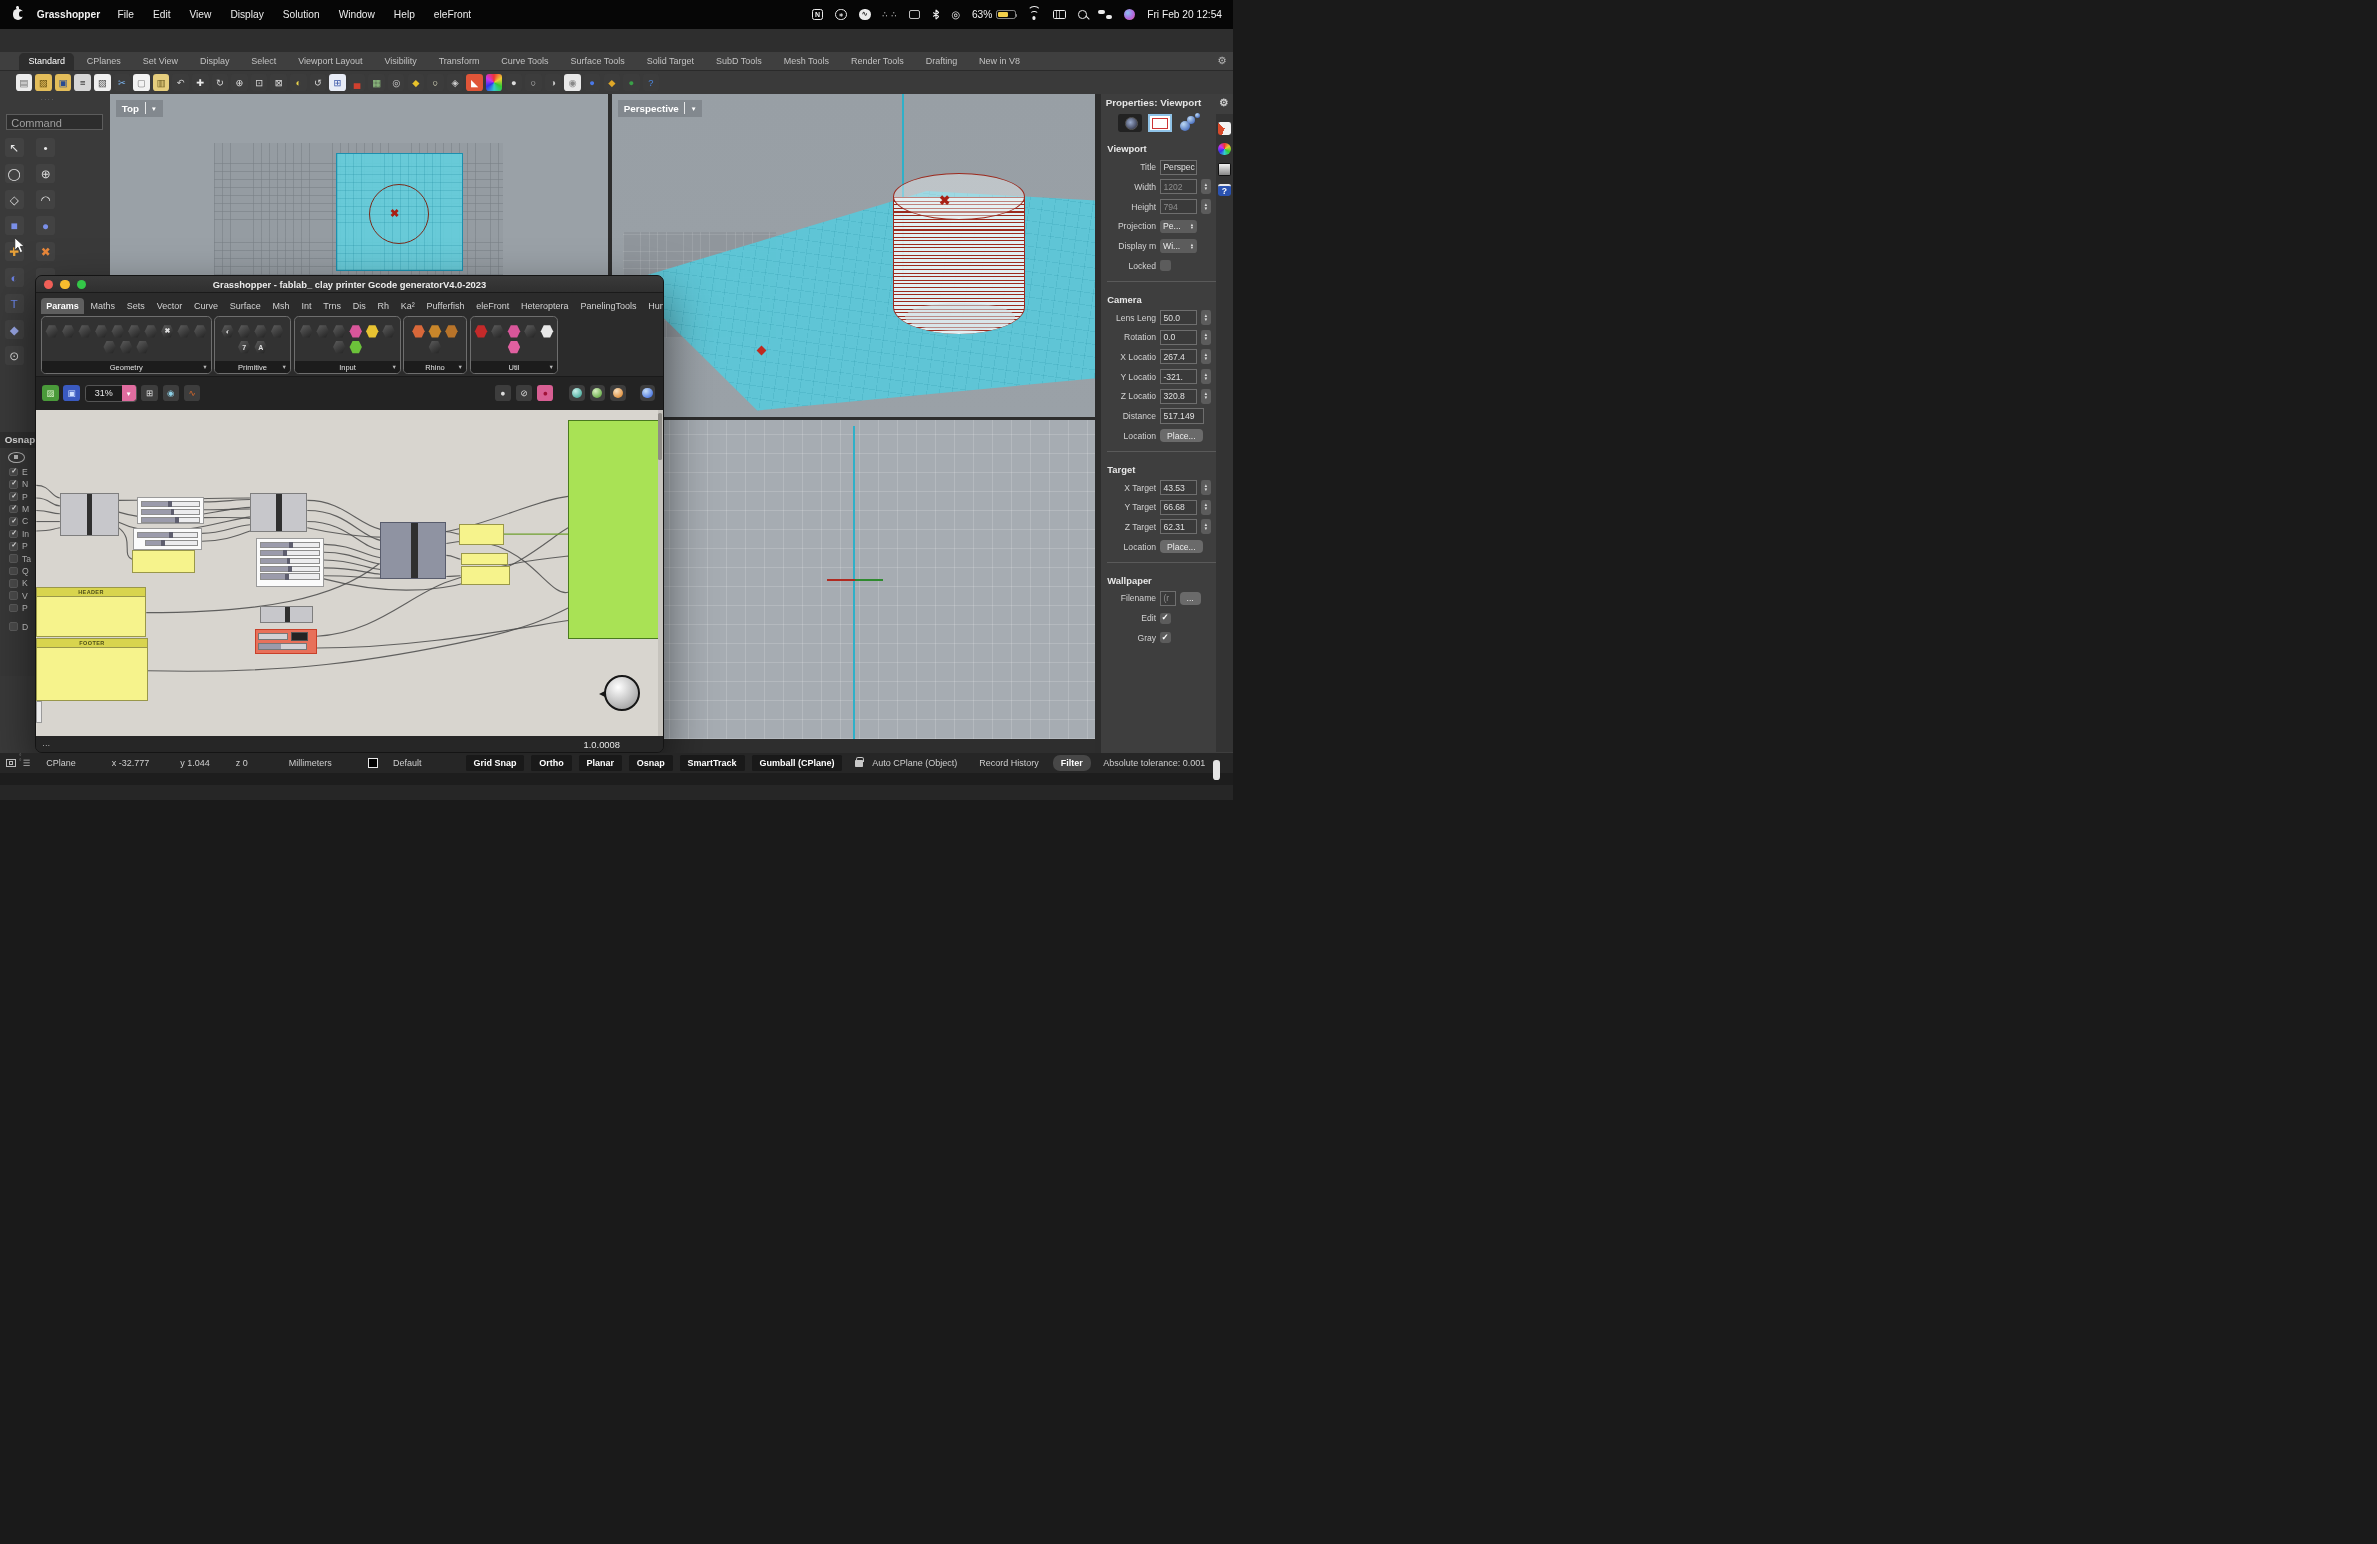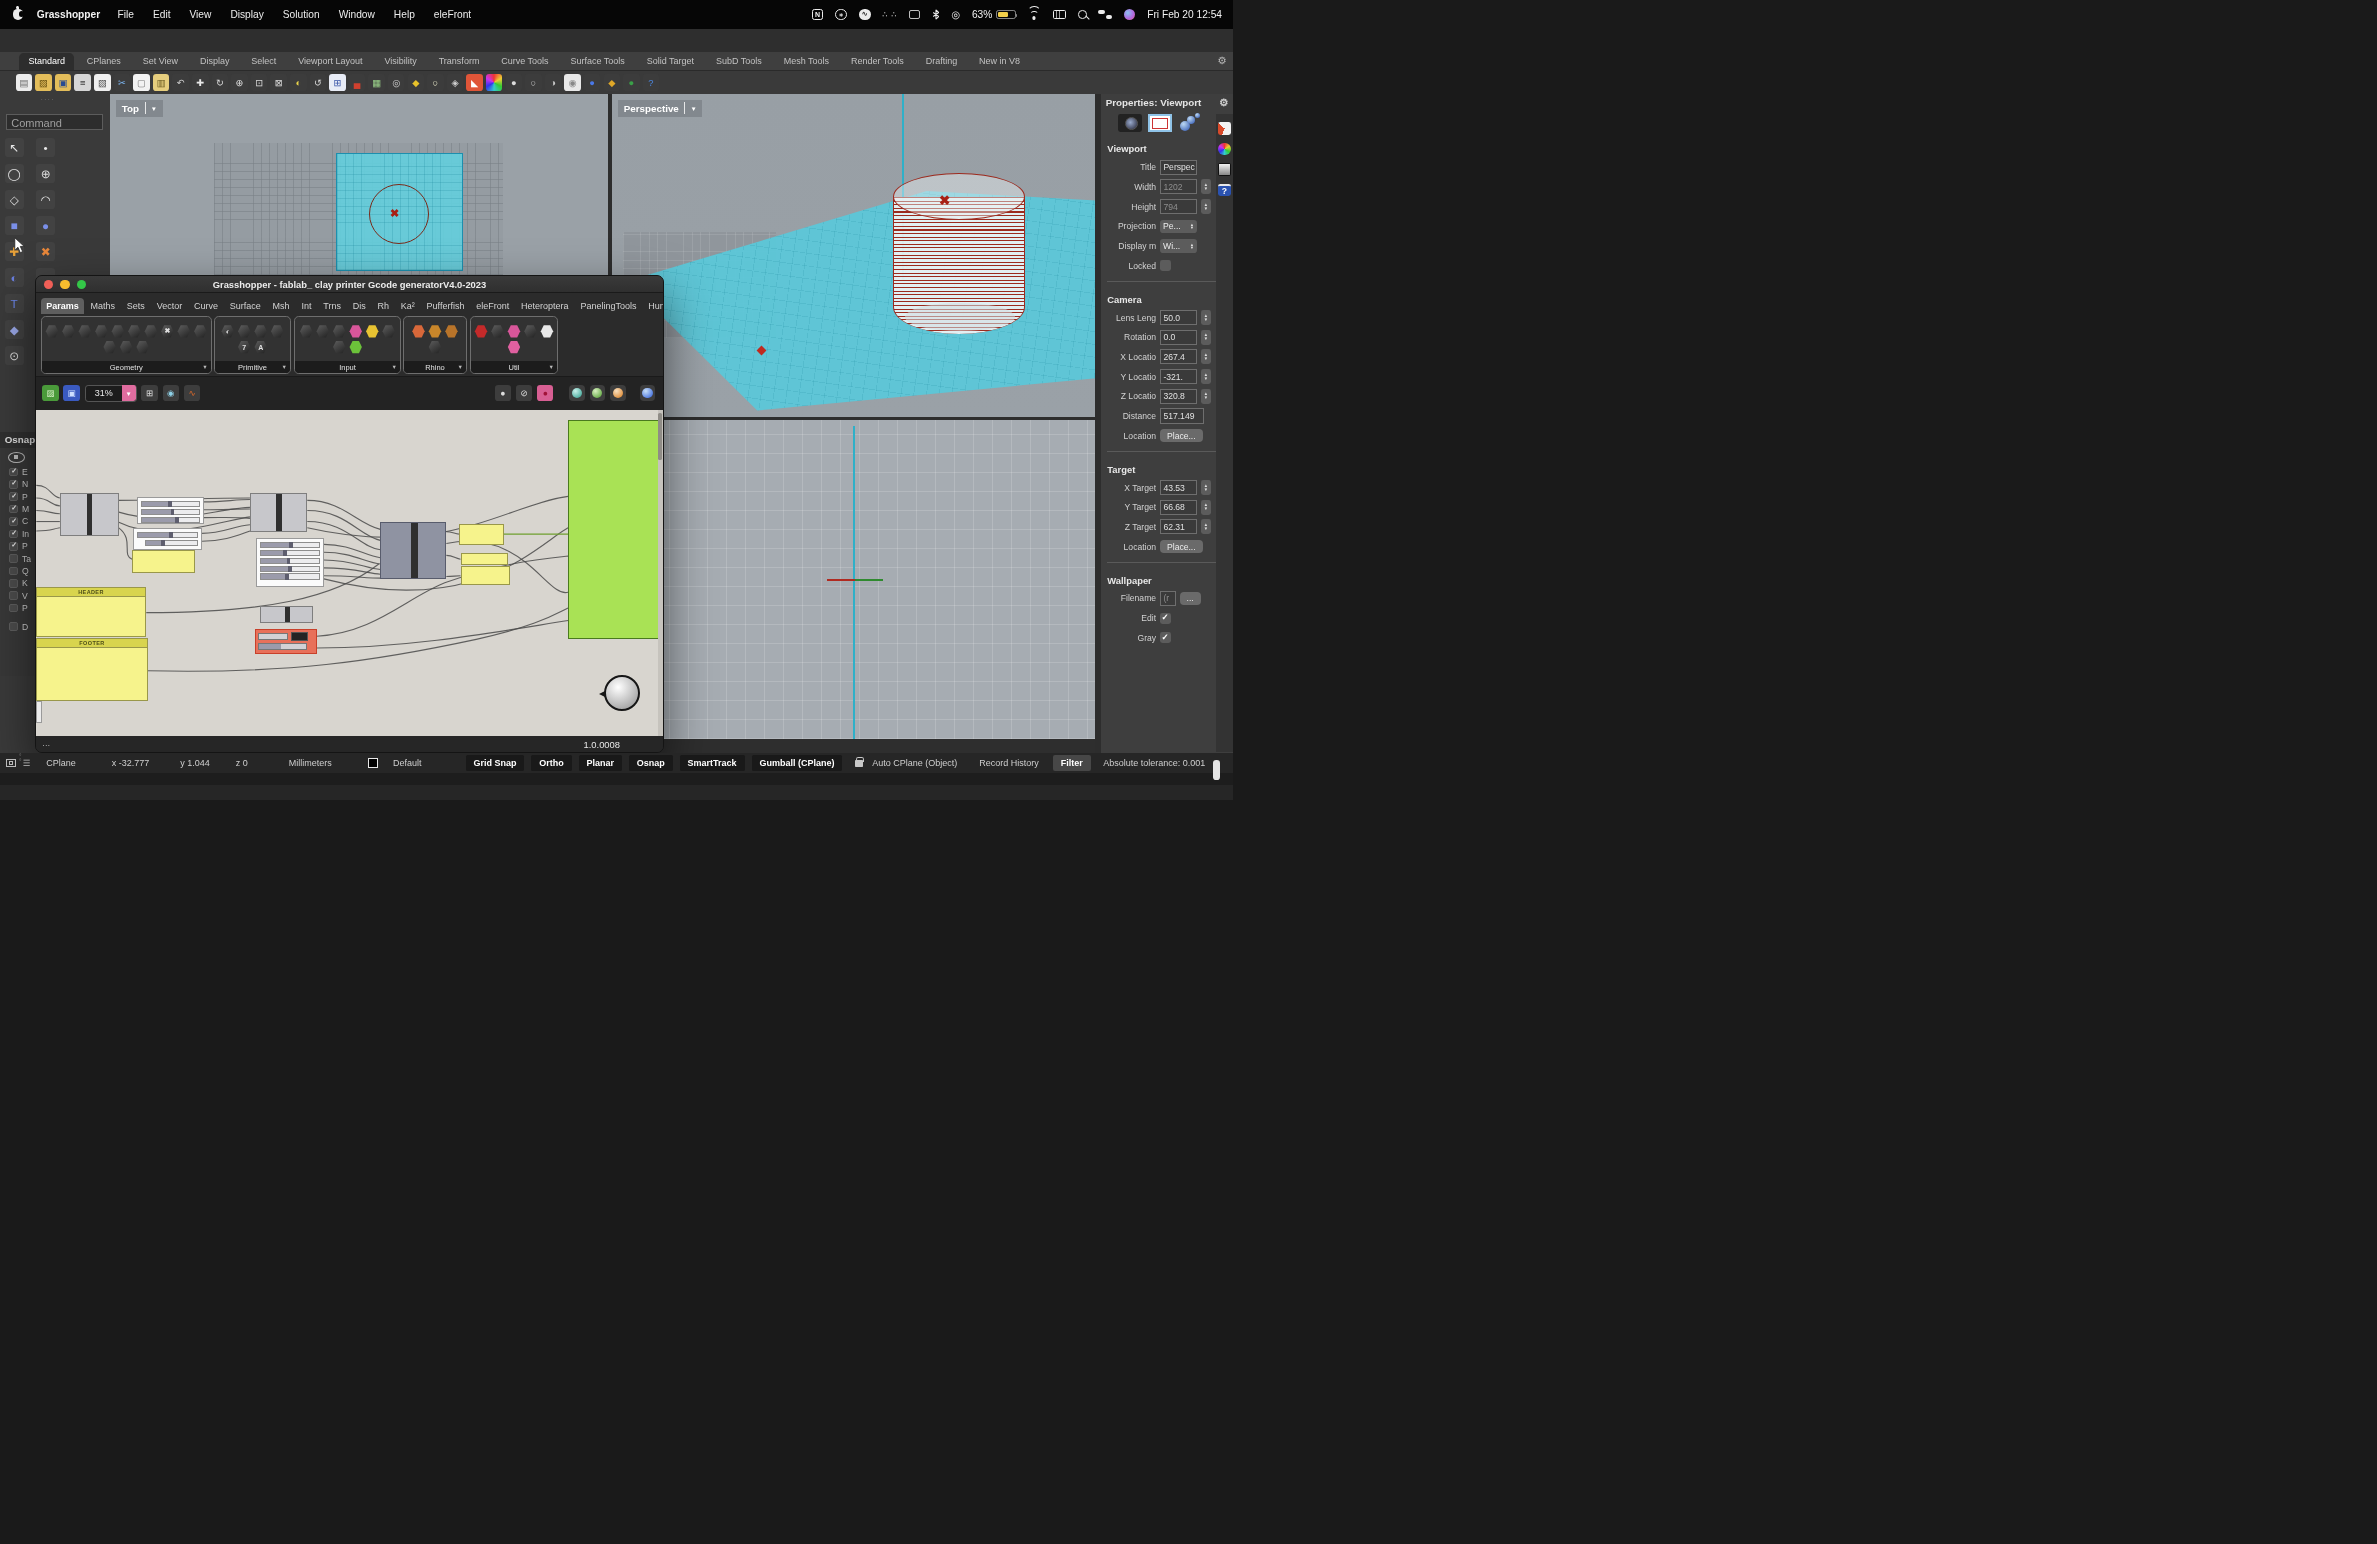--- a/index.html
+++ b/index.html
@@ -158,21 +158,21 @@
   
   #statusbar { left:0; top:753px; width:1233px; height:47px; background:#262626; z-index:55; }
   #cmdline { height:15px; background:#2c2c2c; border-top:0.8px solid #0a0a0a; color:#cfcfcf; font-size:9px; padding:1.6px 0 0 46px; }
   #cmdline-dots { position:absolute; left:19px; top:2.4px; color:#777; font-size:6.3px; line-height:4.7px; }
   #statusrow { display:flex; align-items:center; height:19.7px; color:#cfcfcf; font-size:9px; padding-left:6.3px; }
   .vpic2 { width:10.2px; height:8.6px; border:1.2px solid #bbb; display:grid; place-items:center; }
   .vpic2 i { width:3.9px; height:3.9px; border:0.8px solid #bbb; }
   .listic { margin-left:6.3px; color:#bbb; font-size:8.6px; letter-spacing:0; }
   .swatch { width:10.2px; height:10.2px; background:#000; border:1.2px solid #e8e8e8; margin-left:36px; }
   .sbtn { background:#191919; color:#fff; font-weight:bold; padding:2.8px 7.9px; border-radius:1.6px; font-size:9px; white-space:nowrap; }
-  .sfilter { background:#474747; color:#fff; font-weight:bold; padding:2.8px 7.9px; border-radius:2px; margin-left:14px; }
+  .sfilter { background:#474747; color:#fff; font-weight:bold; padding:2.8px 7.9px; border-radius:7px; margin-left:14px; }
   .lockic { width:7.9px; height:6.3px; background:#c8c8c8; border-radius:0.8px; position:relative; margin:1.6px 0 0 12.6px; }
   .lockic::before { content:''; position:absolute; left:1.2px; top:-3.9px; width:5.5px; height:4.7px; border:1.2px solid #c8c8c8; border-bottom:none; border-radius:2.4px 2.4px 0 0; }
   #statusbottom { height:12.6px; background:#1d1d1d; position:relative; }
   #scrollpill { position:absolute; right:12.6px; top:-12.6px; width:7px; height:20.4px; background:#e4e4e4; border-radius:3.1px; }
 
   
   #gh { left:35px; top:275px; width:629px; height:478px; background:#2b2b2b; border-radius:7px; box-shadow:0 19.7px 47px rgba(0,0,0,.55); z-index:40; overflow:hidden; border:0.8px solid #141414; }
   #gh-titlebar { position:relative; height:17.3px; background:linear-gradient(#3a3a3a,#2f2f2f); border-bottom:0.8px solid #1a1a1a; }
   #gh-titlebar .t { position:absolute; left:0; right:0; top:3.1px; text-align:center; color:#ececec; font-size:9.4px; font-weight:bold; }
   .ghtl { position:absolute; top:3.9px; width:9.4px; height:9.4px; border-radius:50%; }

